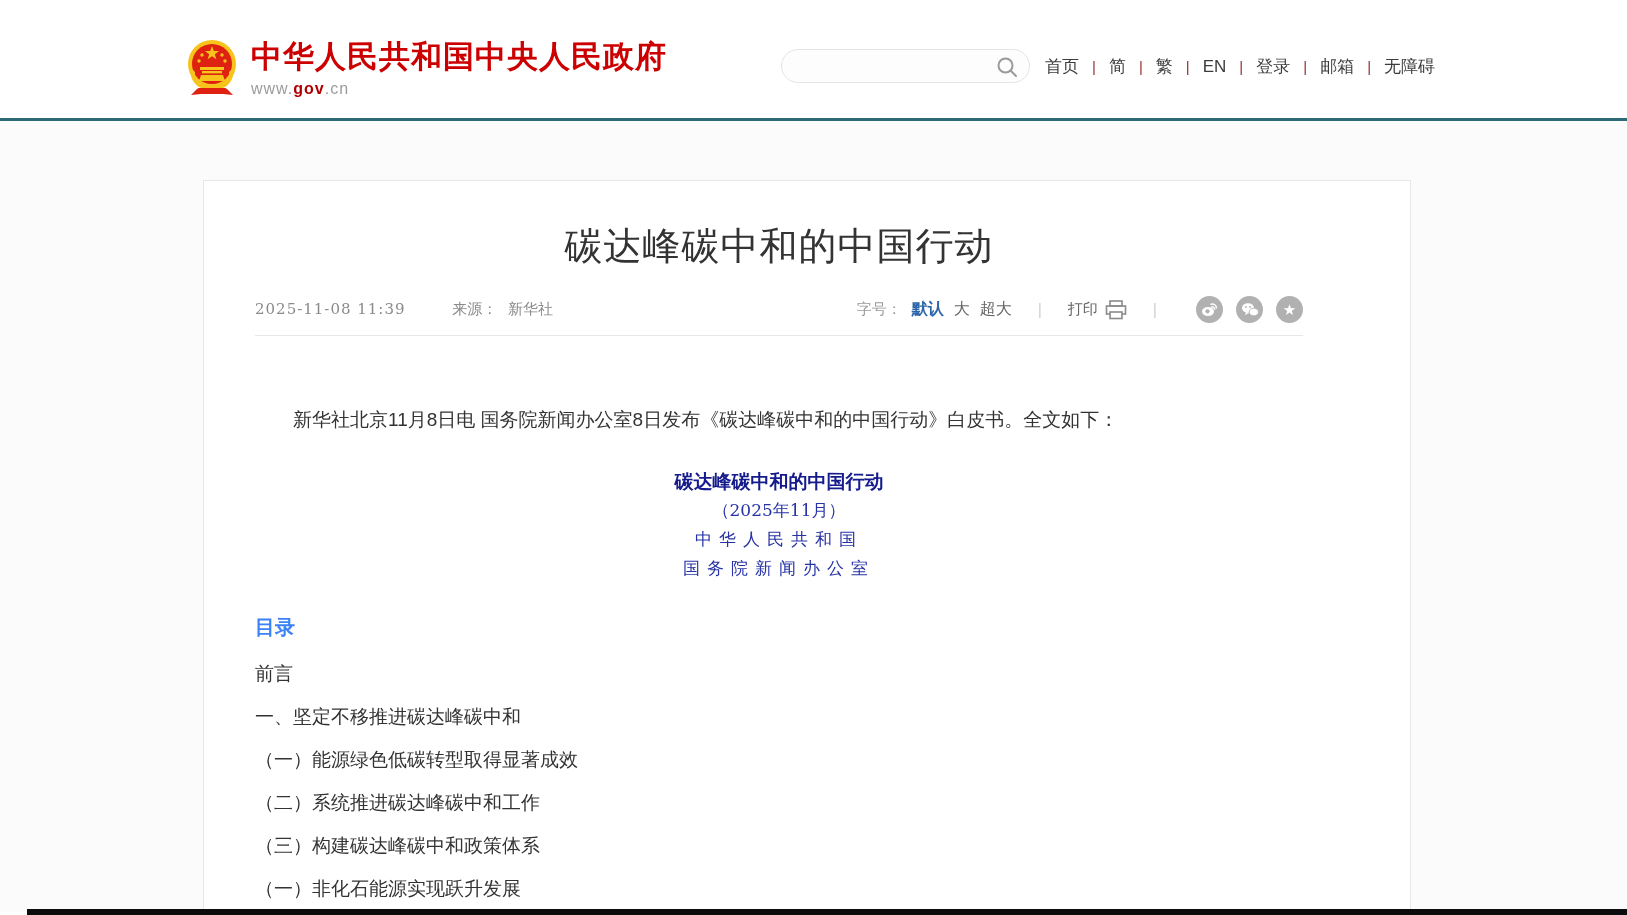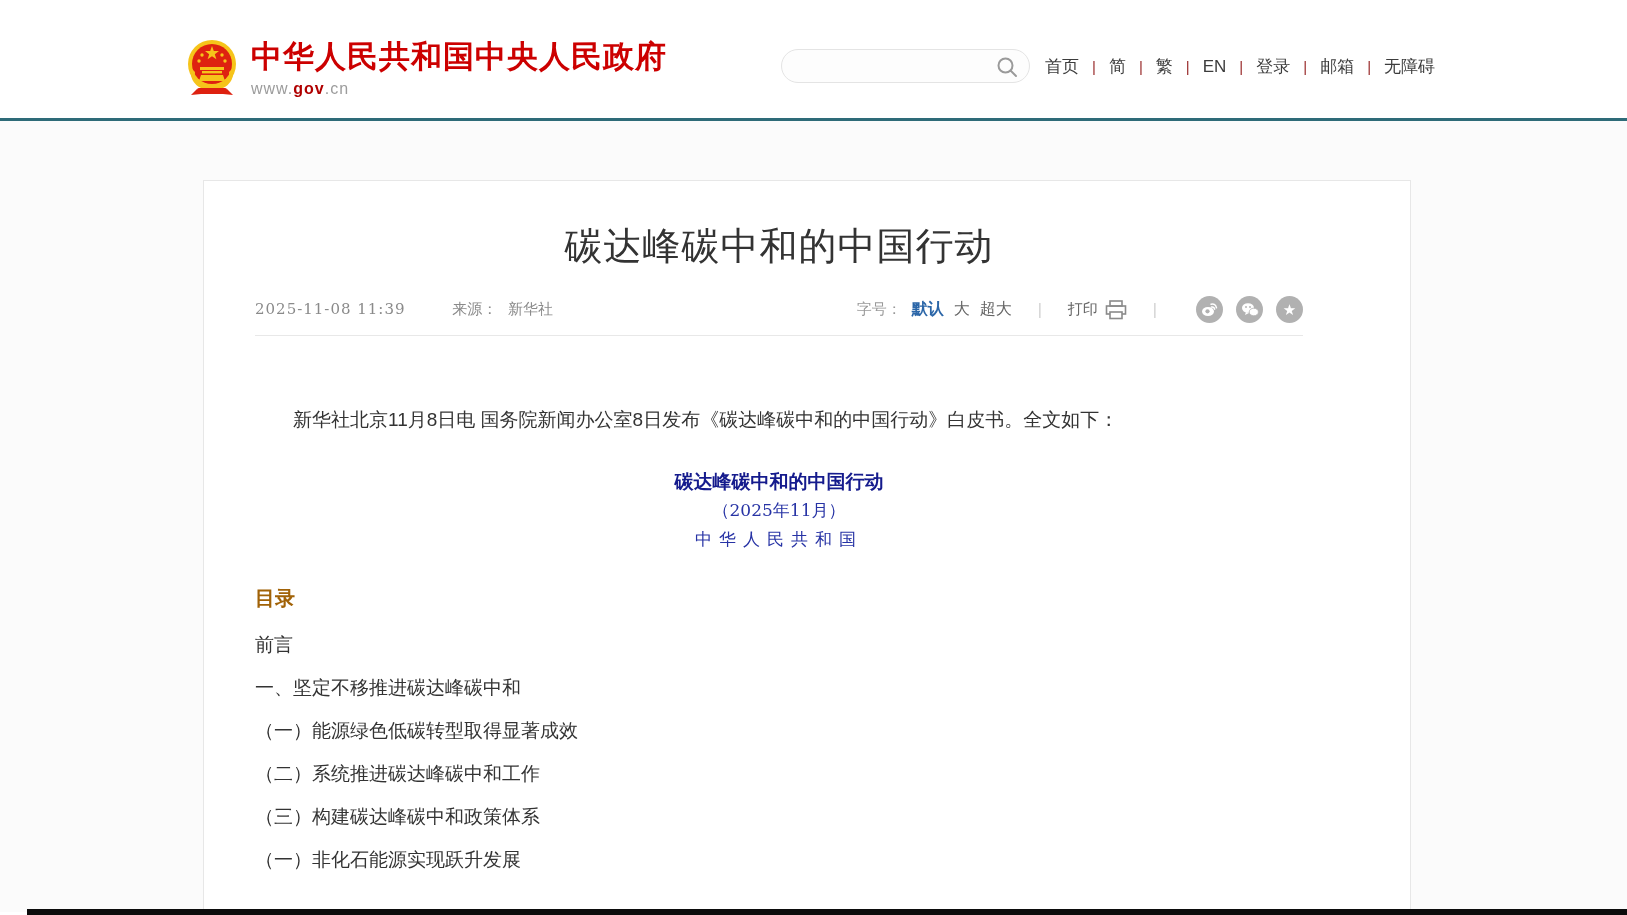--- a/index.html
+++ b/index.html
@@ -64,21 +64,21 @@
   .article-body { font-size:19px; color:#333; }
   .lead-p { margin-top:70px; text-indent:2em; line-height:28px; }
 
   .doc-head { margin-top:33px; text-align:center; }
   .doc-title { font-size:19px; font-weight:bold; color:#151b8d; line-height:29px; }
   .doc-line { font-family:"DejaVu Serif","Liberation Serif",serif; font-size:17px;
     color:#2733a5; line-height:29px; }
   .doc-line.spaced { letter-spacing:7px; }
 
   .toc { margin-top:31px; }
-  .toc-heading { font-size:20px; font-weight:bold; color:#a16207; }
+  .toc-heading { font-size:20px; font-weight:bold; color:#3b82f6; }
   .toc-item { margin-top:23px; font-size:19px; color:#333; line-height:20px; cursor:pointer; }
 
   
   .bottom-bar { position:fixed; left:27px; bottom:0; width:1600px; height:6px; background:#0c0c0c; }
 </style>
 </head>
 <body>
 
 <div class="header">
   <div class="logo-wrap">
@@ -193,20 +193,21 @@
         </div>
       </div>
 
       <div class="article-body">
         <p class="lead-p">新华社北京11月8日电 国务院新闻办公室8日发布《碳达峰碳中和的中国行动》白皮书。全文如下：</p>
 
         <div class="doc-head">
           <div class="doc-title">碳达峰碳中和的中国行动</div>
           <div class="doc-line">（2025年11月）</div>
           <div class="doc-line spaced">中华人民共和国</div>
+          <div class="doc-line spaced">国务院新闻办公室</div>
         </div>
 
         <div class="toc">
           <div class="toc-heading">目录</div>
           <div class="toc-item">前言</div>
           <div class="toc-item">一、坚定不移推进碳达峰碳中和</div>
           <div class="toc-item">（一）能源绿色低碳转型取得显著成效</div>
           <div class="toc-item">（二）系统推进碳达峰碳中和工作</div>
           <div class="toc-item">（三）构建碳达峰碳中和政策体系</div>
           <div class="toc-item">（一）非化石能源实现跃升发展</div>

